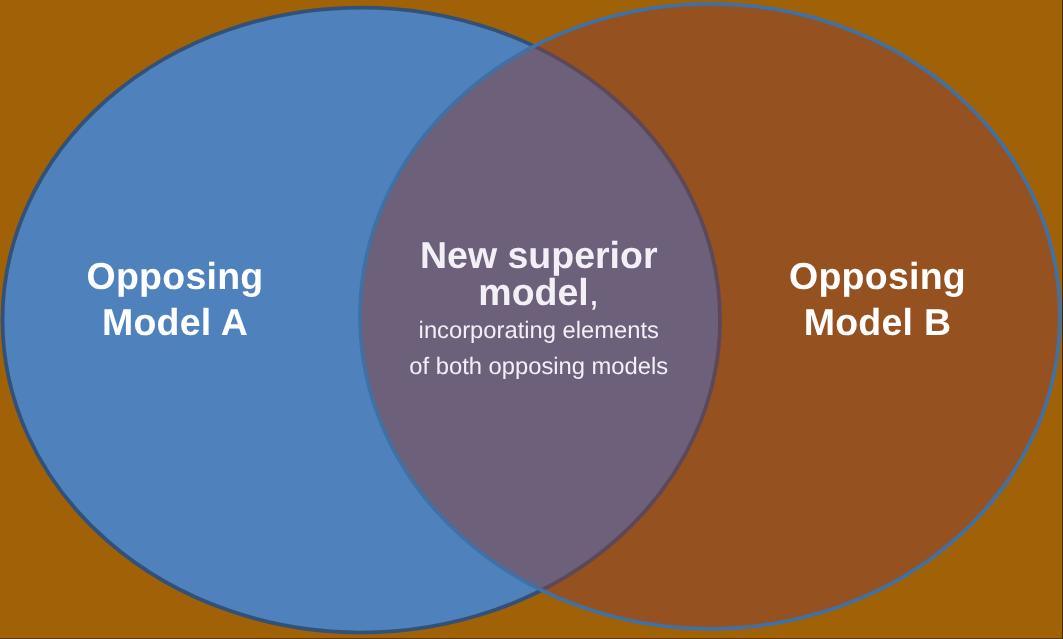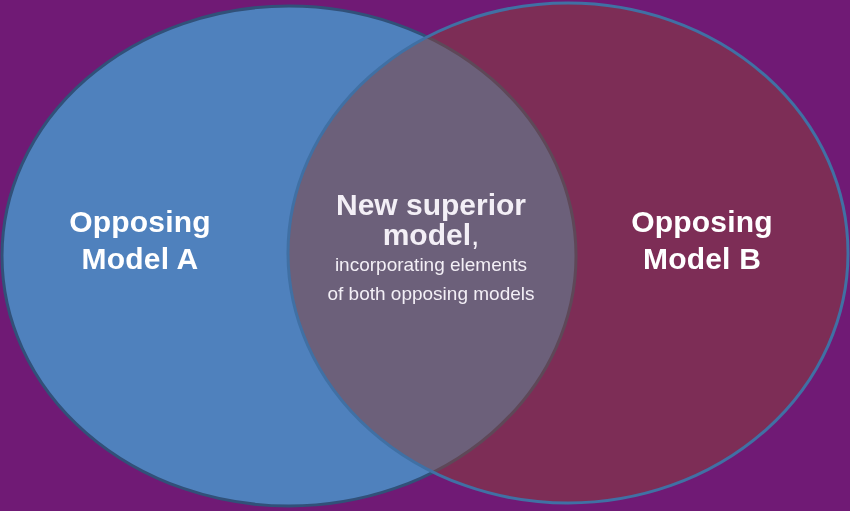--- a/index.html
+++ b/index.html
@@ -35,21 +35,21 @@
   .center-desc {
     font-size: 19px;
     line-height: 29px;
     font-weight: normal;
     white-space: pre-line;
   }
 </style>
 </head>
 <body>
 
-<div class="stage" style="background-color: #701a75;">
+<div class="stage" style="background-color: #a16207;">
 
   <svg width="850" height="511" viewBox="0 0 850 511">
     <ellipse cx="289" cy="256" rx="287" ry="250" stroke-width="3" fill="#4F81BD" stroke="#315179"></ellipse>
     <ellipse cx="568" cy="253" rx="280" ry="250" stroke-width="3" fill="#8A4139" fill-opacity="0.51" stroke="#4070A4"></ellipse>
   </svg>
 
   <div class="label label-a" style="color: rgb(255, 255, 255);">Opposing
 Model A</div>
 
   <div class="label label-b" style="color: rgb(255, 255, 255);">Opposing

